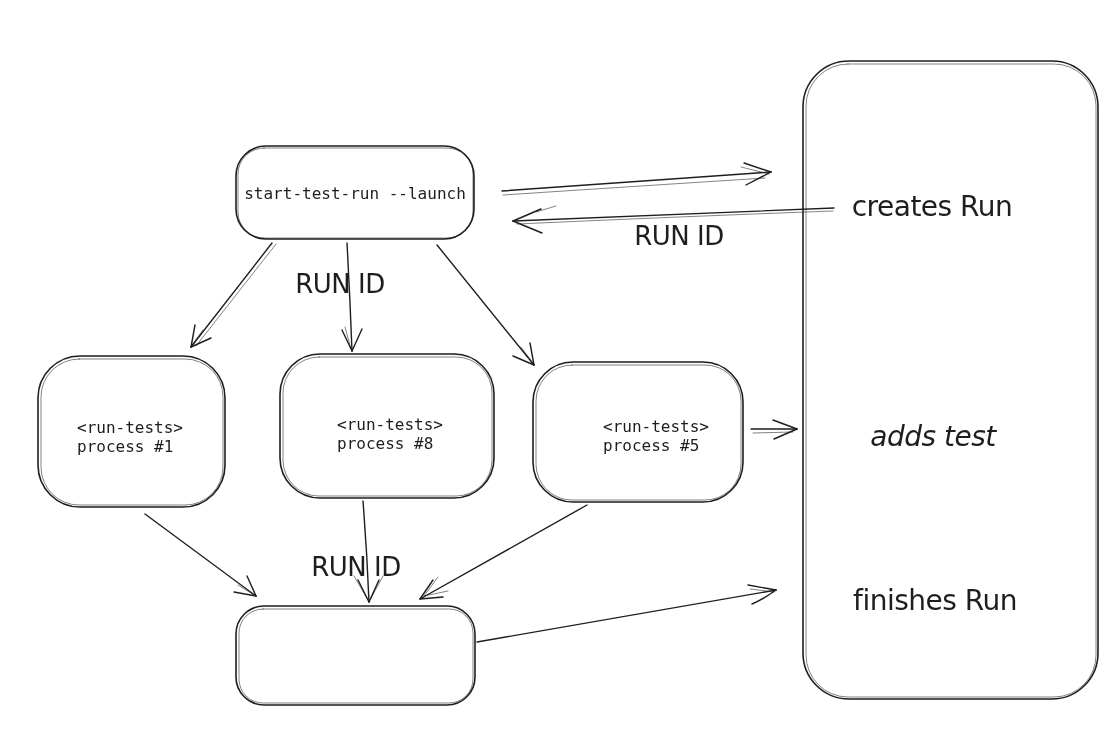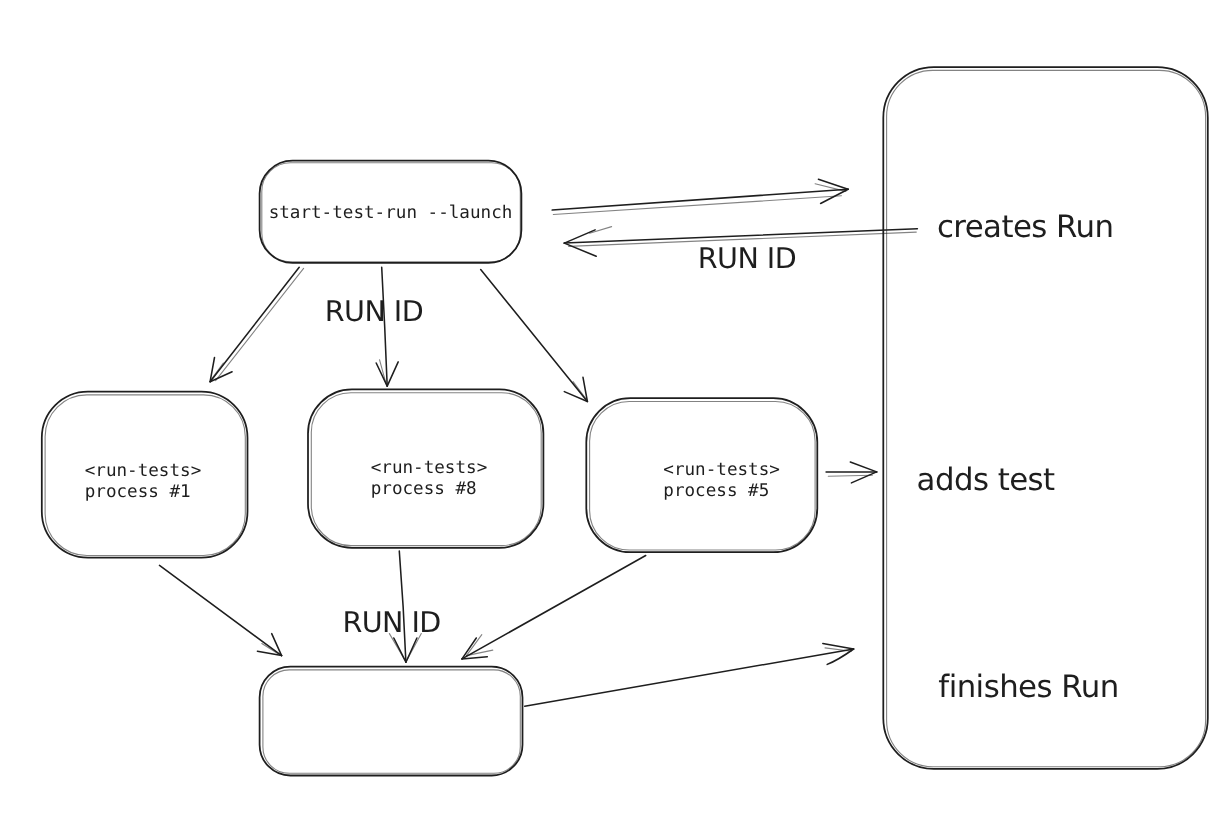--- a/index.html
+++ b/index.html
@@ -172,25 +172,25 @@
 
   <div class="mono block" style="position:absolute;left:603px;top:417px;">
     <div>&lt;run-tests&gt;</div>
     <div>process #5</div>
   </div>
 
 
 
   <div class="txt hand" style="left:932px;top:206px;">creates Run</div>
 
-  <div class="txt hand" style="left:896px;top:436px;">
+  <div class="txt hand" style="left:933px;top:436px;font-style:italic;">
     <div>adds test</div>
   </div>
 
-  <div class="txt hand" style="left:935px;top:624px;">finishes Run</div>
+  <div class="txt hand" style="left:935px;top:600px;">finishes Run</div>
 
   <div class="txt hand small" style="left:679px;top:236px;">RUN ID</div>
 
   <div class="txt hand small" style="left:340px;top:284px;">RUN ID</div>
 
   <div class="txt hand small" style="left:356px;top:567px;">RUN ID</div>
 
 </div>
 
 </body></html>

